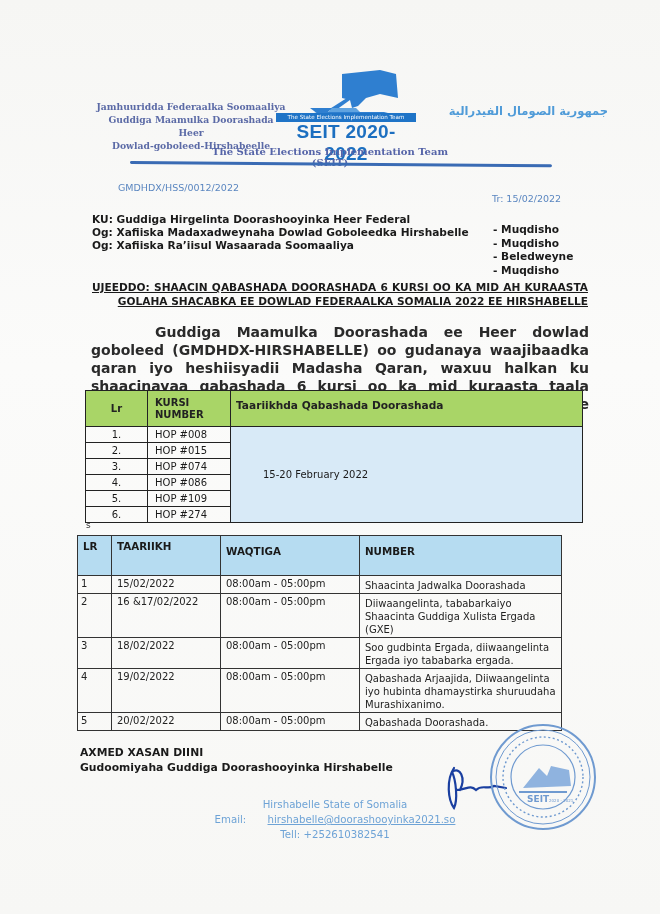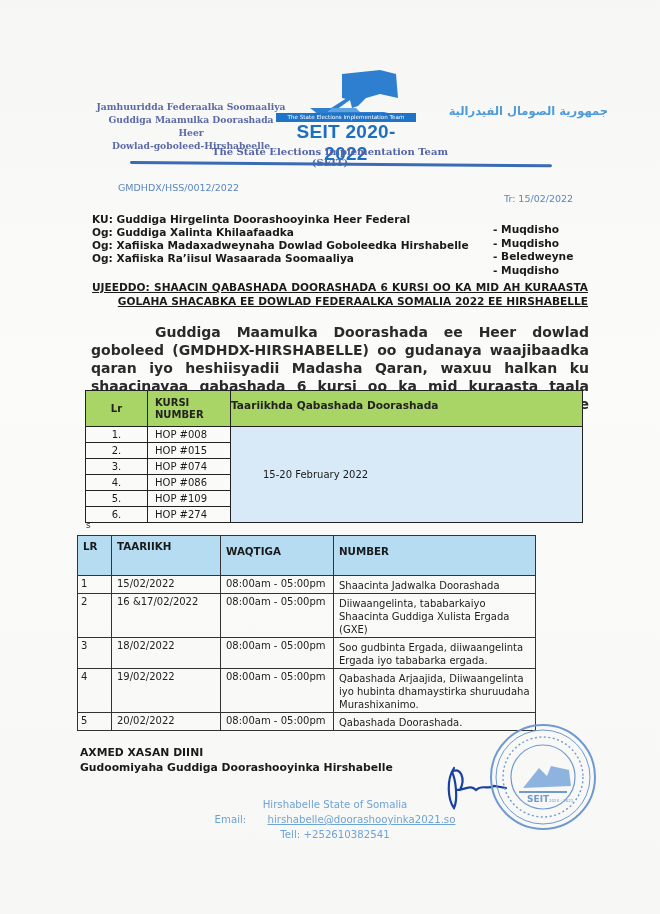--- a/index.html
+++ b/index.html
@@ -17,55 +17,55 @@
   .logo-banner { position: absolute; left: 276px; top: 113px; width: 140px; height: 9px; background: #1f74c7;
     color: #fff; font-size: 5.6px; line-height: 9px; text-align: center; white-space: nowrap; overflow: hidden; }
   .logo-seit { position: absolute; left: 276px; top: 121px; width: 140px; text-align: center; font-family: "Liberation Sans", sans-serif;
     font-weight: bold; font-size: 19px; color: #1c6fc0; letter-spacing: 0.3px; }
   .hdr-sub { position: absolute; left: 200px; top: 146px; width: 260px; text-align: center;
     font-family: "DejaVu Serif", serif; font-weight: bold; font-size: 10px; color: #5564a8; }
   .hdr-line { position: absolute; left: 130px; top: 161px; width: 422px; height: 3px; background: #3a6bb4; border-radius: 2px;
     transform: rotate(0.45deg); transform-origin: left center; }
 
   .ref { position: absolute; left: 118px; top: 182px; font-size: 9.5px; color: #5a86c0; font-family: "DejaVu Sans", sans-serif; }
-  .date { position: absolute; left: 492px; top: 193px; font-size: 9.5px; color: #5a86c0; margin-left: 12px; }
+  .date { position: absolute; left: 492px; top: 193px; font-size: 9.5px; color: #5a86c0; }
 
   .addr { position: absolute; left: 92px; top: 213px; font-size: 10.6px; font-weight: bold; line-height: 13px; color: #1a1a1a; }
   .addr-loc { position: absolute; left: 493px; top: 223px; font-size: 10.6px; font-weight: bold; line-height: 13.5px; color: #1a1a1a; }
 
   .subject { position: absolute; left: 92px; top: 280px; width: 496px; font-size: 10.6px; font-weight: bold; line-height: 14px;
     color: #1a1a1a; text-decoration: underline; text-align: justify; text-align-last: justify; }
   .subject span { display: block; }
   .subject span:last-child { text-align-last: right; }
 
   .para { position: absolute; left: 91px; top: 323px; width: 498px; font-size: 14px; line-height: 18px; color: #2a2a2a; text-align: justify; font-weight: bold; }
   .para .indent { display: inline-block; width: 64px; }
 
   
   .t1 { position: absolute; left: 85px; top: 390px; border-collapse: collapse; font-size: 10px; }
   .t1 td, .t1 th { border: 1px solid #222; }
   .t1 th { background: #a9d567; font-weight: bold; text-align: left; color: #222; }
   .t1 .c-lr { width: 62px; text-align: center; }
   .t1 .c-k { width: 83px; padding-left: 7px; margin-top: 27px; }
   .t1 .c-d { width: 352px; }
   .t1 thead th { height: 36px; line-height: 12px; vertical-align: middle; }
-  .t1 thead th.c-d { vertical-align: top; padding-top: 8px; font-size: 10.6px; }
+  .t1 thead th.c-d { vertical-align: top; padding-top: 8px; padding-left: 5px; font-size: 10.6px; }
   .t1 tbody td { height: 16px; line-height: 14px; font-size: 10px; }
   .t1 tbody td.c-lr { text-align: center; }
   .t1 td.merged { background: #d8eaf7; padding-left: 32px; vertical-align: middle; }
 
   .stray { position: absolute; left: 86px; top: 520px; font-size: 9px; color: #333; }
 
   
   .t2 { position: absolute; left: 77px; top: 535px; border-collapse: collapse; font-size: 10px; }
   .t2 td, .t2 th { border: 1px solid #333; vertical-align: top; text-align: left; }
   .t2 th { background: #b6dcf1; font-weight: bold; height: 40px; padding: 4px 5px; font-size: 10.3px; }
   .t2 .c1 { width: 34px; }
   .t2 .c2 { width: 109px; }
-  .t2 .c3 { width: 113px; }
+  .t2 .c3 { width: 139px; }
   .t2 .c4 { width: 202px; }
   .t2 th.c3, .t2 th.c4 { padding-top: 9px; }
   .t2 td { padding: 1px 3px; line-height: 13px; font-size: 10px; color: #222; }
   .t2 td.c2, .t2 td.c3 { padding-left: 5px; }
   .t2 td.c4 { padding-top: 3px; padding-left: 5px; }
 
   
   .sig-name { position: absolute; left: 80px; top: 745px; font-size: 10.8px; font-weight: bold; line-height: 15px; color: #1a1a1a; }
   .footer { position: absolute; left: 200px; top: 797px; width: 270px; text-align: center; font-size: 10.2px; line-height: 15px; color: #6ea3d6; }
   .footer a { color: #6ea3d6; text-decoration: underline; margin-left: 18px; }
@@ -98,21 +98,20 @@
   </div>
 
   <div class="hdr-sub">The State Elections Implementation Team (SEIT)</div>
   <div class="hdr-line"></div>
 
   <div class="ref">GMDHDX/HSS/0012/2022</div>
   <div class="date">Tr: 15/02/2022</div>
 
   <div class="addr">
     <div>KU: Guddiga Hirgelinta Doorashooyinka Heer Federal</div>
-    <div>Og: Guddiga Xalinta Khilaafaadka</div>
     <div>Og: Xafiiska Madaxadweynaha Dowlad Goboleedka Hirshabelle</div>
     <div>Og: Xafiiska Ra’iisul Wasaarada Soomaaliya</div>
   </div>
   <div class="addr-loc">
     <div>- Muqdisho</div>
     <div>- Muqdisho</div>
     <div>- Beledweyne</div>
     <div>- Muqdisho</div>
   </div>
 

